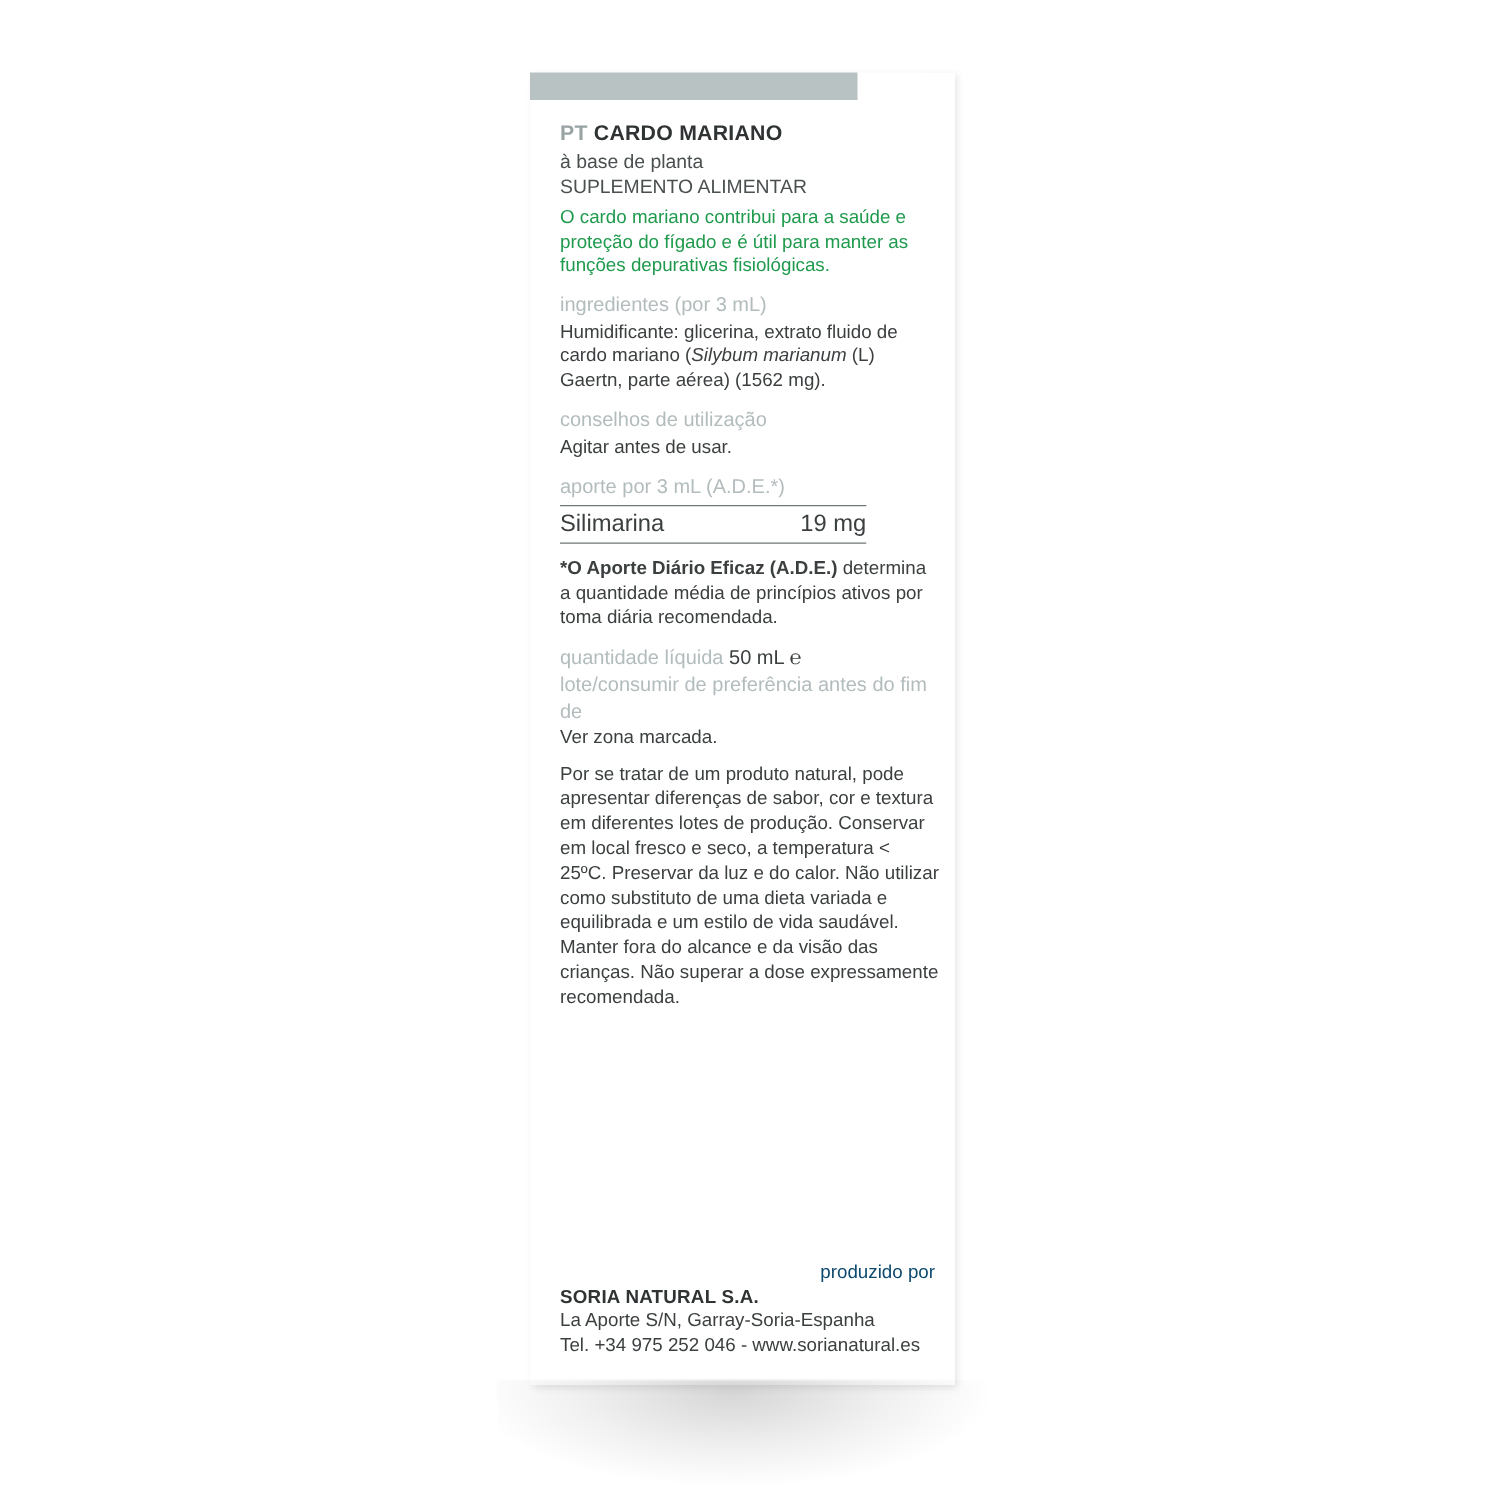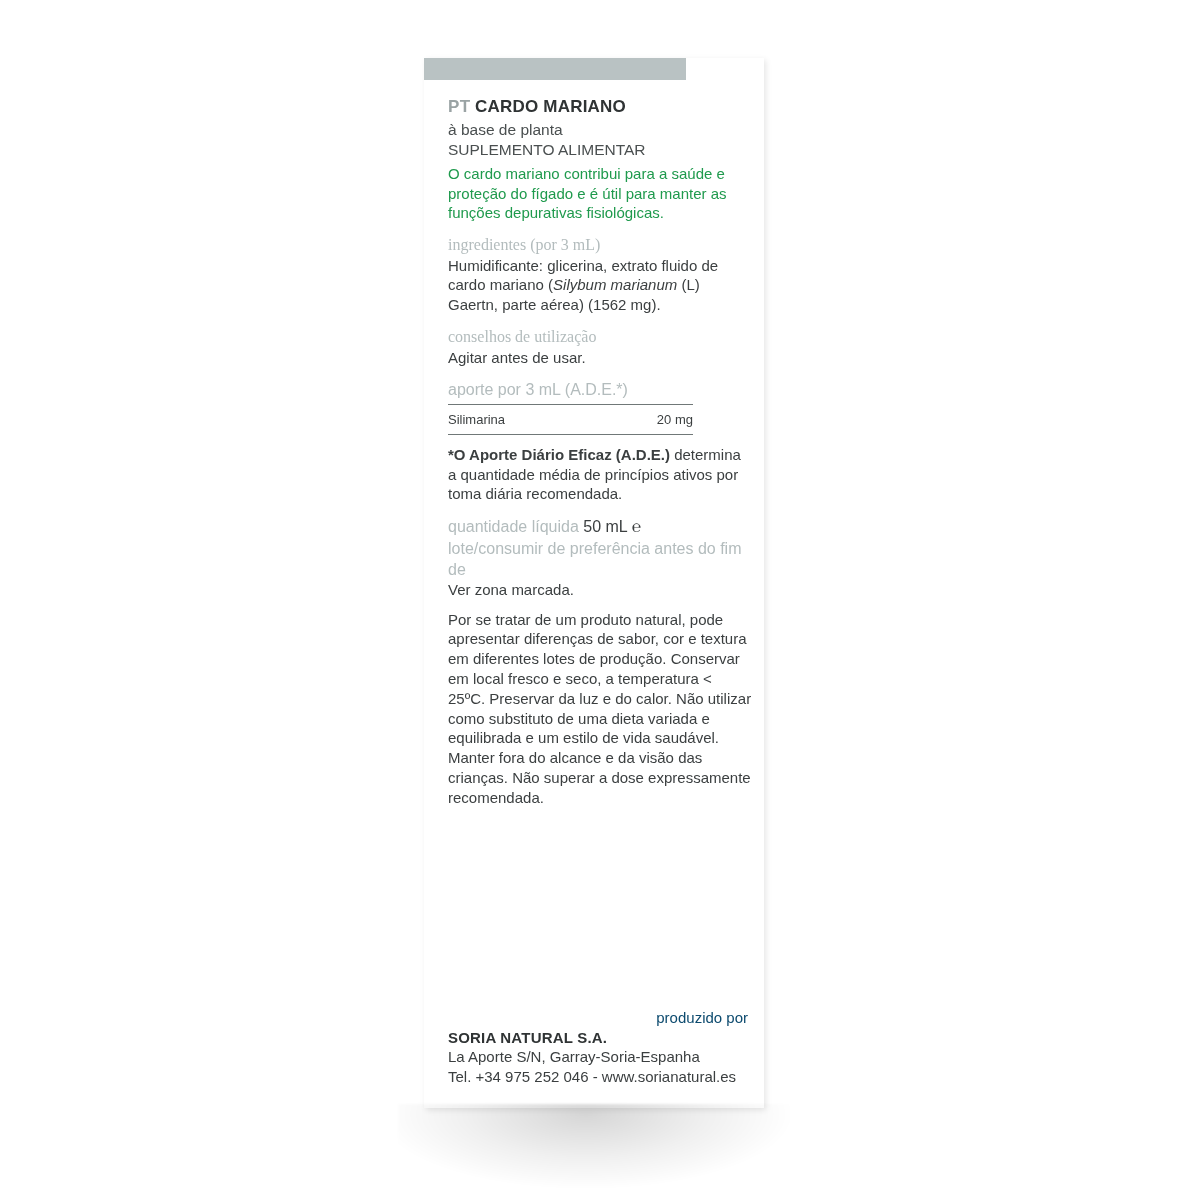--- a/index.html
+++ b/index.html
@@ -94,21 +94,20 @@
     color: #1f9a4d;
     font-size: 15px;
     line-height: 19.6px;
     margin-top: 5px;
   }
   .sec-head {
     color: #b3bcbd;
     font-size: 16px;
     line-height: 22px;
     margin-top: 11px;
-    font-family: Liberation Serif, serif;
   }
   .body-text {
     color: #3b3f40;
     font-size: 15px;
     line-height: 19.6px;
   }
   .body-text em { font-style: italic; }
   .bold { font-weight: bold; }
 
   
@@ -118,21 +117,21 @@
     line-height: 22px;
     margin-top: 12px;
     border-bottom: 1px solid #707878;
     padding-bottom: 3px;
     width: 245px;
   }
   .table-row {
     display: flex;
     justify-content: space-between;
     width: 245px;
-    font-size: 13px;
+    font-size: 19px;
     line-height: 19px;
     padding-top: 5px;
     padding-bottom: 5px;
     border-bottom: 1px solid #707878;
     color: #3b3f40;
   }
   .note {
     margin-top: 10px;
     font-size: 15px;
     line-height: 19.6px;
@@ -200,21 +199,21 @@
       <div class="body-text">
         <span>Humidificante: glicerina, extrato fluido de cardo mariano (</span><em>Silybum marianum</em><span> (L) Gaertn, parte aérea) (1562 mg).</span>
       </div>
 
       <div class="sec-head">conselhos de utilização</div>
       <div class="body-text">Agitar antes de usar.</div>
 
       <div class="table-head">aporte por 3 mL (A.D.E.*)</div>
       <div class="table-row">
         <span>Silimarina</span>
-        <span>20 mg</span>
+        <span>19 mg</span>
       </div>
 
       <div class="note">
         <span class="bold">*O Aporte Diário Eficaz (A.D.E.)</span><span> determina a quantidade média de princípios ativos por toma diária recomendada.</span>
       </div>
 
       <div class="qty-line">
         <span class="grey-label">quantidade líquida</span>
         <span class="qty-val">50 mL ℮</span>
       </div>

